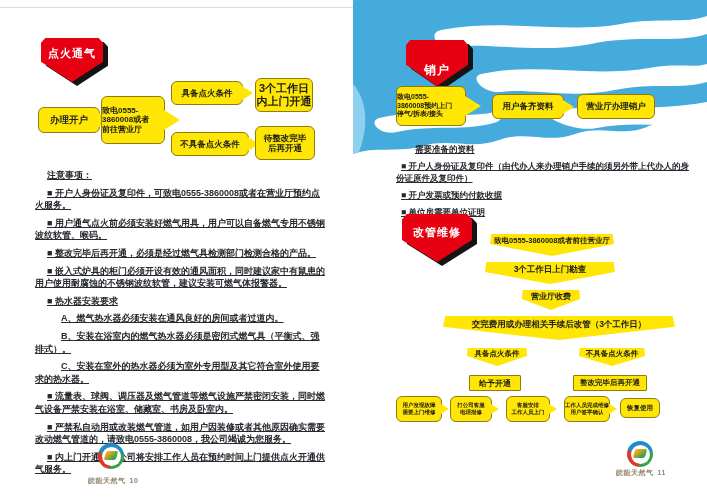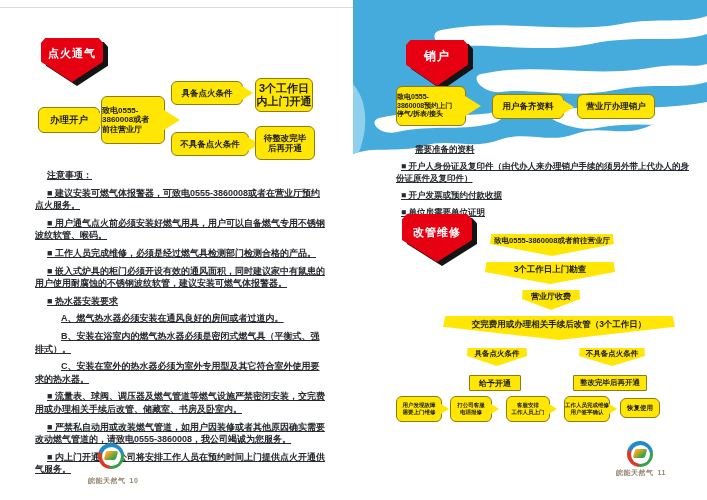--- a/index.html
+++ b/index.html
@@ -87,29 +87,29 @@
   <div class="bubble pre" style="left:255px;top:78px;width:58px;height:34px;font-size:11px">3个工作日
 内上门开通</div>
 
   <div class="bubble tip" style="left:171px;top:132px;width:78px;height:24px;font-size:8.5px">不具备点火条件</div>
 
   <div class="bubble pre" style="left:255px;top:126px;width:60px;height:34px;font-size:8.5px">待整改完毕
 后再开通</div>
 
   <div class="notes" style="left:30px;top:164px;width:302px;font-size:9px;line-height:12.6px">
     <p class="nb">注意事项：</p>
-    <p class="nb">■ 建议安装可燃气体报警器，可致电0555-3860008或者在营业厅预约点火服务。</p>
+    <p class="nb">■ 开户人身份证及复印件，可致电0555-3860008或者在营业厅预约点火服务。</p>
     <p class="nb">■ 用户通气点火前必须安装好燃气用具，用户可以自备燃气专用不锈钢波纹软管、喉码。</p>
-    <p class="nb">■ 工作人员完成维修，必须是经过燃气具检测部门检测合格的产品。</p>
+    <p class="nb">■ 整改完毕后再开通，必须是经过燃气具检测部门检测合格的产品。</p>
     <p class="nb">■ 嵌入式炉具的柜门必须开设有效的通风面积，同时建议家中有鼠患的用户使用耐腐蚀的不锈钢波纹软管，建议安装可燃气体报警器。</p>
     <p class="nb">■ 热水器安装要求</p>
     <p class="ns">A、燃气热水器必须安装在通风良好的房间或者过道内。</p>
     <p class="ns">B、安装在浴室内的燃气热水器必须是密闭式燃气具（平衡式、强排式）。</p>
     <p class="ns">C、安装在室外的热水器必须为室外专用型及其它符合室外使用要求的热水器。</p>
-    <p class="nb">■ 流量表、球阀、调压器及燃气管道等燃气设施严禁密闭安装，交完费用或办理相关手续后改管、储藏室、书房及卧室内。</p>
+    <p class="nb">■ 流量表、球阀、调压器及燃气管道等燃气设施严禁密闭安装，同时燃气设备严禁安装在浴室、储藏室、书房及卧室内。</p>
     <p class="nb">■ 严禁私自动用或改装燃气管道，如用户因装修或者其他原因确实需要改动燃气管道的，请致电0555-3860008，我公司竭诚为您服务。</p>
     <p class="nb">■ 内上门开通，我公司将安排工作人员在预约时间上门提供点火开通供气服务。</p>
   </div>
 
   <div class="logo" style="left:98px;top:443px">
     <i class="logo-mark"></i>
   </div>
   <div class="footer-text" style="left:88px;top:476px">
     <span>皖能天然气</span><span class="num">10</span>
   </div>
@@ -122,21 +122,21 @@
     <path fill="#ffffff" d="M88 30 C150 18 214 34 268 24 C304 17 334 24 354 16 L354 34 C322 44 284 34 238 44 C186 54 134 42 102 47 C84 50 74 33 88 30 Z"></path>
     <path fill="#ffffff" d="M128 74 C180 62 238 78 296 68 C322 63 342 68 354 64 L354 82 C328 90 300 82 262 90 C218 99 176 88 148 92 C130 94 116 77 128 74 Z"></path>
     <path fill="#ffffff" d="M196 112 C240 102 284 114 354 102 L354 120 C316 130 284 120 244 128 C220 133 186 115 196 112 Z"></path>
     <path fill="#ffffff" d="M26 118 C66 108 106 120 142 112 C150 110 152 118 144 122 C112 132 78 124 44 132 C28 136 14 122 26 118 Z"></path>
     <path fill="#8fd0ee" d="M0 84 C14 100 16 126 6 152 L0 154 Z"></path>
   </svg>
 
   <div class="ribbon" style="left:53px;top:40px;width:62px;height:46px">
     <i class="sh"></i>
     <i class="fc"></i>
-    <span style="top:8px;font-size:12px">销户</span>
+    <span style="top:22px;font-size:12px">销户</span>
   </div>
 
   <div class="bubble tip tip-lg left-text pre" style="left:43px;top:86px;width:70px;height:40px;font-size:7px">致电0555-
 3860008预约上门
 停气/拆表/接头</div>
   <div class="bubble tip" style="left:139px;top:94px;width:72px;height:25px;font-size:8.5px">用户备齐资料</div>
   <div class="bubble" style="left:224px;top:94px;width:78px;height:25px;font-size:8.5px">营业厅办理销户</div>
 
   <div class="notes" style="left:38px;top:138px;width:305px;font-size:8.5px;line-height:12px">
     <p class="doc-t">需要准备的资料</p>

